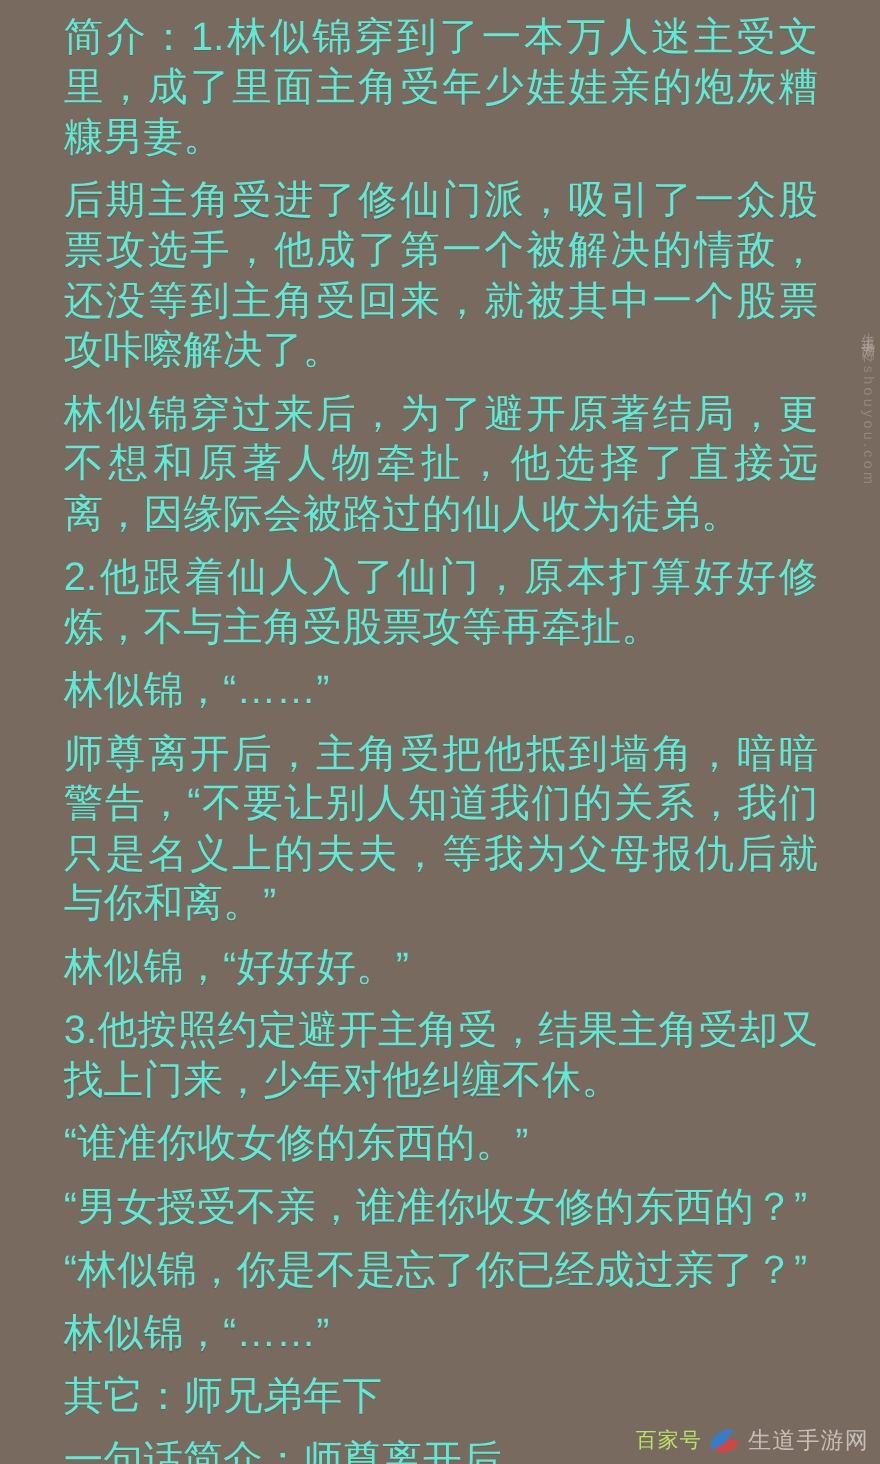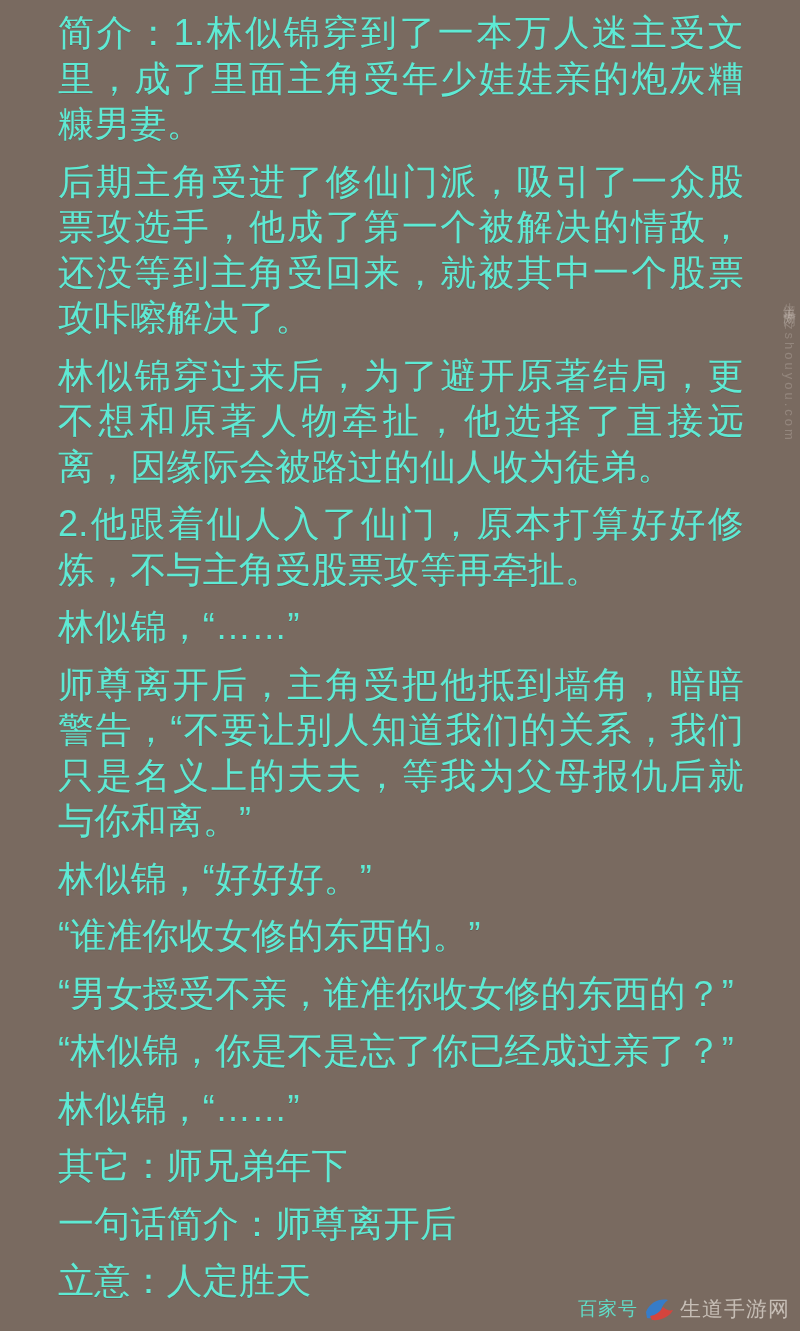--- a/index.html
+++ b/index.html
@@ -39,21 +39,21 @@
   #watermark {
     position: absolute;
     right: 10px;
     bottom: 8px;
     display: flex;
     align-items: center;
     gap: 6px;
     opacity: 0.9;
   }
   #watermark .wm-text {
-    color: #5eead4;
+    color: #bef264;
     font-size: 19px;
     letter-spacing: 1px;
   }
   #watermark .wm-text2 {
     color: #cfc7bf;
     font-size: 21px;
     letter-spacing: 1px;
   }
   .wm-logo {
     width: 30px;
@@ -79,20 +79,21 @@
 
 <div id="page">
   <div id="text-body">
     <p class="para">简介：1.林似锦穿到了一本万人迷主受文里，成了里面主角受年少娃娃亲的炮灰糟糠男妻。</p>
     <p class="para">后期主角受进了修仙门派，吸引了一众股票攻选手，他成了第一个被解决的情敌，还没等到主角受回来，就被其中一个股票攻咔嚓解决了。</p>
     <p class="para">林似锦穿过来后，为了避开原著结局，更不想和原著人物牵扯，他选择了直接远离，因缘际会被路过的仙人收为徒弟。</p>
     <p class="para">2.他跟着仙人入了仙门，原本打算好好修炼，不与主角受股票攻等再牵扯。</p>
     <p class="para">林似锦，“……”</p>
     <p class="para">师尊离开后，主角受把他抵到墙角，暗暗警告，“不要让别人知道我们的关系，我们只是名义上的夫夫，等我为父母报仇后就与你和离。”</p>
     <p class="para">林似锦，“好好好。”</p>
+    <p class="para">3.他按照约定避开主角受，结果主角受却又找上门来，少年对他纠缠不休。</p>
     <p class="para">“谁准你收女修的东西的。”</p>
     <p class="para">“男女授受不亲，谁准你收女修的东西的？”</p>
     <p class="para">“林似锦，你是不是忘了你已经成过亲了？”</p>
     <p class="para">林似锦，“……”</p>
     <p class="para">其它：师兄弟年下</p>
     <p class="para">一句话简介：师尊离开后</p>
     <p class="para">立意：人定胜天</p>
   </div>
 
   <div id="side-watermark">生道手游网 szshouyou.com</div>

